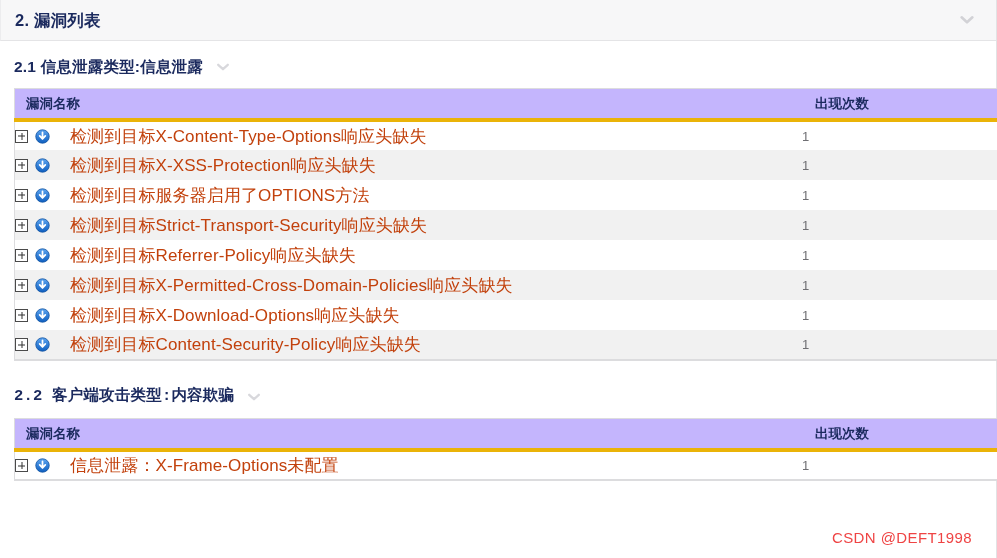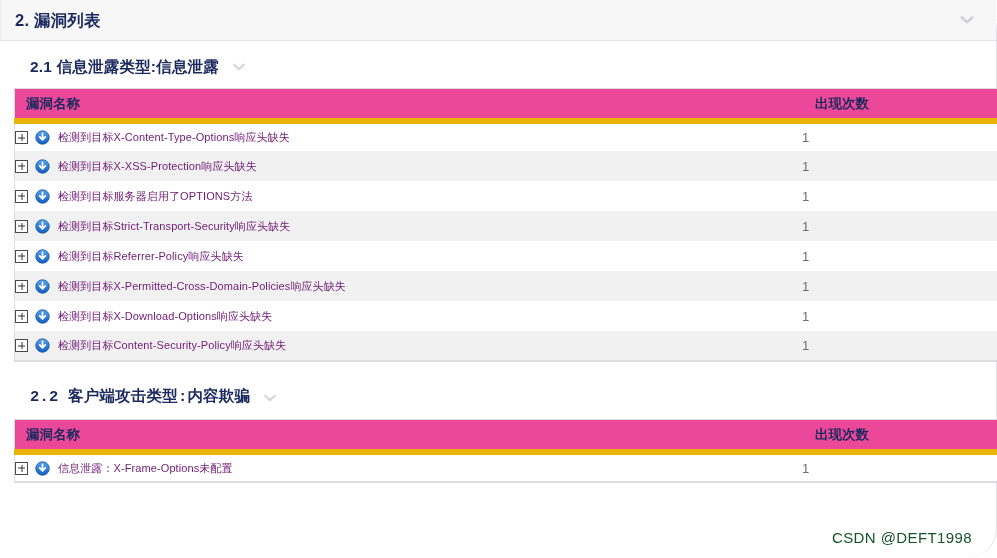--- a/index.html
+++ b/index.html
@@ -17,21 +17,20 @@
 
   .page {
     position: absolute;
     left: 0;
     top: 0;
     width: 997px;
     height: 558px;
     background: #ffffff;
     border-right: 1px solid #e2e2e4;
     box-sizing: border-box;
-    border-radius: 30px;
   }
 
   
   .section-bar {
     position: relative;
     height: 41px;
     background: #f7f7f8;
     border-bottom: 1px solid #e4e4e6;
     border-left: 1px solid #ececee;
     box-sizing: border-box;
@@ -56,21 +55,21 @@
     display: flex;
     align-items: center;
     justify-content: center;
   }
   .bar-chevron svg { display: block; }
 
   
   .subsection {
     display: flex;
     align-items: flex-start;
-    padding-left: 30px;
+    padding-left: 14px;
   }
   .subsection-title {
     font-size: 15.5px;
     font-weight: bold;
     color: #1b2a5e;
     letter-spacing: .2px;
     line-height: 1;
   }
   .sub-chevron {
     margin-left: 12px;
@@ -98,22 +97,22 @@
     border: 0;
     padding: 0;
     text-align: left;
     vertical-align: middle;
   }
   .vuln-table thead th {
     height: 29px;
     font-size: 13.5px;
     font-weight: bold;
     color: #1b2a5e;
-    border-bottom: 6px solid #eab308;
-    background: #ec4899;
+    border-bottom: 4px solid #eab308;
+    background: #c4b5fd;
   }
   .col-name  { width: 776px; }
   .col-count { width: 192px; border-left: 1px solid #dcdcde; }
 
   .vuln-table thead th.col-name  { padding-left: 11px; }
   .vuln-table thead th.col-count { padding-left: 13px; }
 
   .vuln-table tbody tr { height: 30px; }
   .vuln-table tbody tr.odd  { background: #ffffff; }
   .vuln-table tbody tr.even { background: #f1f1f1; }
@@ -167,33 +166,34 @@
   
   .sev-icon {
     width: 15px;
     height: 15px;
     flex: 0 0 auto;
     margin-right: 8px;
     display: block;
   }
 
   .vuln-name {
-    font-size: 11px;
-    color: #701a75;
+    font-size: 17px;
+    color: #c2410c;
     line-height: 1;
     letter-spacing: .1px;
+    margin-left: 12px;
   }
 
   
   .watermark {
     position: absolute;
     right: 24px;
     bottom: 12px;
     font-size: 15px;
-    color: #14532d;
+    color: #ef4444;
     letter-spacing: .4px;
     white-space: nowrap;
   }
 </style>
 </head>
 <body>
 
 <div class="page">
 
   <div class="section-bar">

